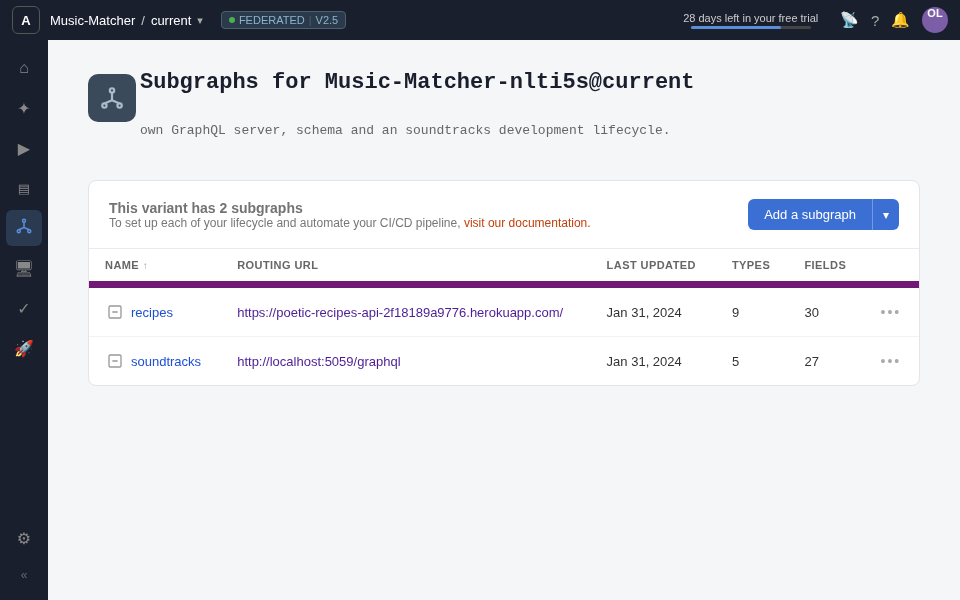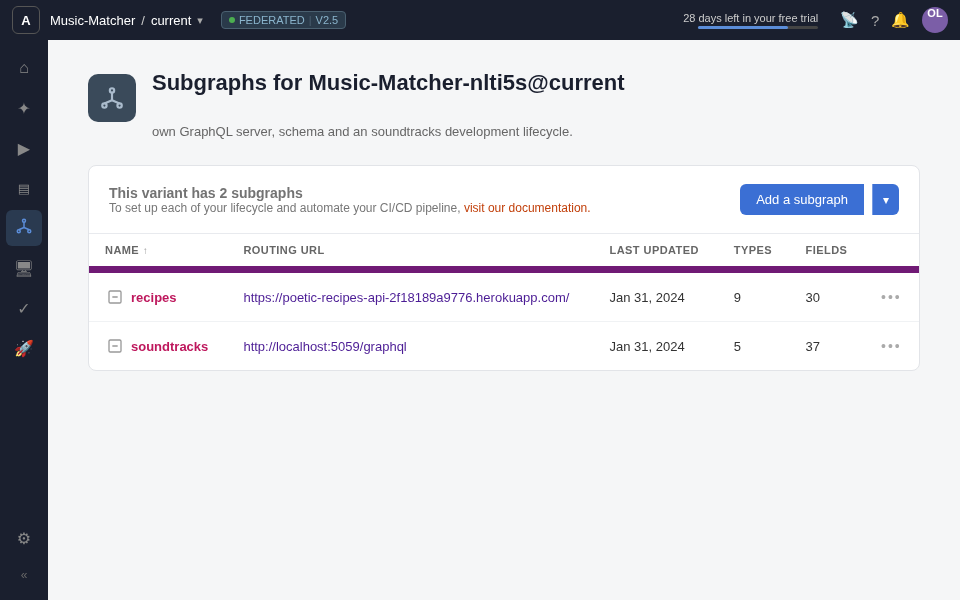--- a/index.html
+++ b/index.html
@@ -40,21 +40,21 @@
       color: #8ab4cc;
       display: flex; align-items: center; gap: 4px;
       margin-left: 8px;
     }
     .topbar-badge .dot {
       width: 6px; height: 6px; border-radius: 50%;
       background: #4caf50;
     }
     .topbar-spacer { flex: 1; }
     .topbar-trial {
-      display: flex; flex-direction: column; align-items: flex-end;
+      display: flex; flex-direction: column; align-items: center;
     }
     .topbar-trial-text {
       color: #ccc;
       font-size: 11px;
     }
     .topbar-trial-bar {
       width: 120px; height: 3px;
       background: #444;
       border-radius: 2px;
       margin-top: 2px;
@@ -129,22 +129,23 @@
     
     .content {
       flex: 1;
       overflow-y: auto;
       padding: 30px 40px;
       background: #f5f6f7;
     }
     .page-header {
       display: flex;
       align-items: flex-start;
-      gap: 16px;
-      margin-bottom: 24px;
+      gap: 4px;
+      margin-bottom: 40px;
+      font-family: Liberation Mono, monospace;
     }
     .page-icon {
       width: 48px; height: 48px;
       background: #3a4a5a;
       border-radius: 10px;
       display: flex; align-items: center; justify-content: center;
       color: #fff;
       font-size: 20px;
       flex-shrink: 0;
       margin-top: 4px;
@@ -186,21 +187,21 @@
     .card-header-subtitle {
       font-size: 12px;
       color: #777;
     }
     .card-header-subtitle a {
       color: #c2410c;
       text-decoration: none;
     }
     .card-header-actions {
       display: flex;
-      gap: 8px;
+      gap: 0;
     }
     .btn-primary {
       background: #3b6fd4;
       color: #fff;
       border: none;
       padding: 8px 16px;
       font-size: 13px;
       font-weight: 500;
       border-radius: 6px 0 0 6px;
       cursor: pointer;
@@ -248,22 +249,22 @@
       display: inline-flex;
       align-items: center;
       justify-content: center;
       width: 20px;
       height: 20px;
       color: #888;
       margin-right: 6px;
       vertical-align: middle;
     }
     .subgraph-name {
-      font-weight: 700;
-      color: #be185d;
+      font-weight: 400;
+      color: #1d4ed8;
     }
     .routing-url a {
       color: #4c1d95;
       text-decoration: none;
       font-size: 13px;
     }
     .more-icon {
       color: #aaa;
       font-size: 14px;
       cursor: pointer;
@@ -438,21 +439,21 @@
           </svg>
         </span>
         <span class="subgraph-name" style="cursor:pointer;">soundtracks</span>
       </div>
     </td>
     <td class="routing-url">
       <a href="#">http://localhost:5059/graphql</a>
     </td>
     <td>Jan 31, 2024</td>
     <td>5</td>
-    <td>37</td>
+    <td>27</td>
     <td>
       <span class="more-icon">•••</span>
     </td>
   </tr>
             </tbody>
         </table>
       </div>
     </div>
 
   </div>

